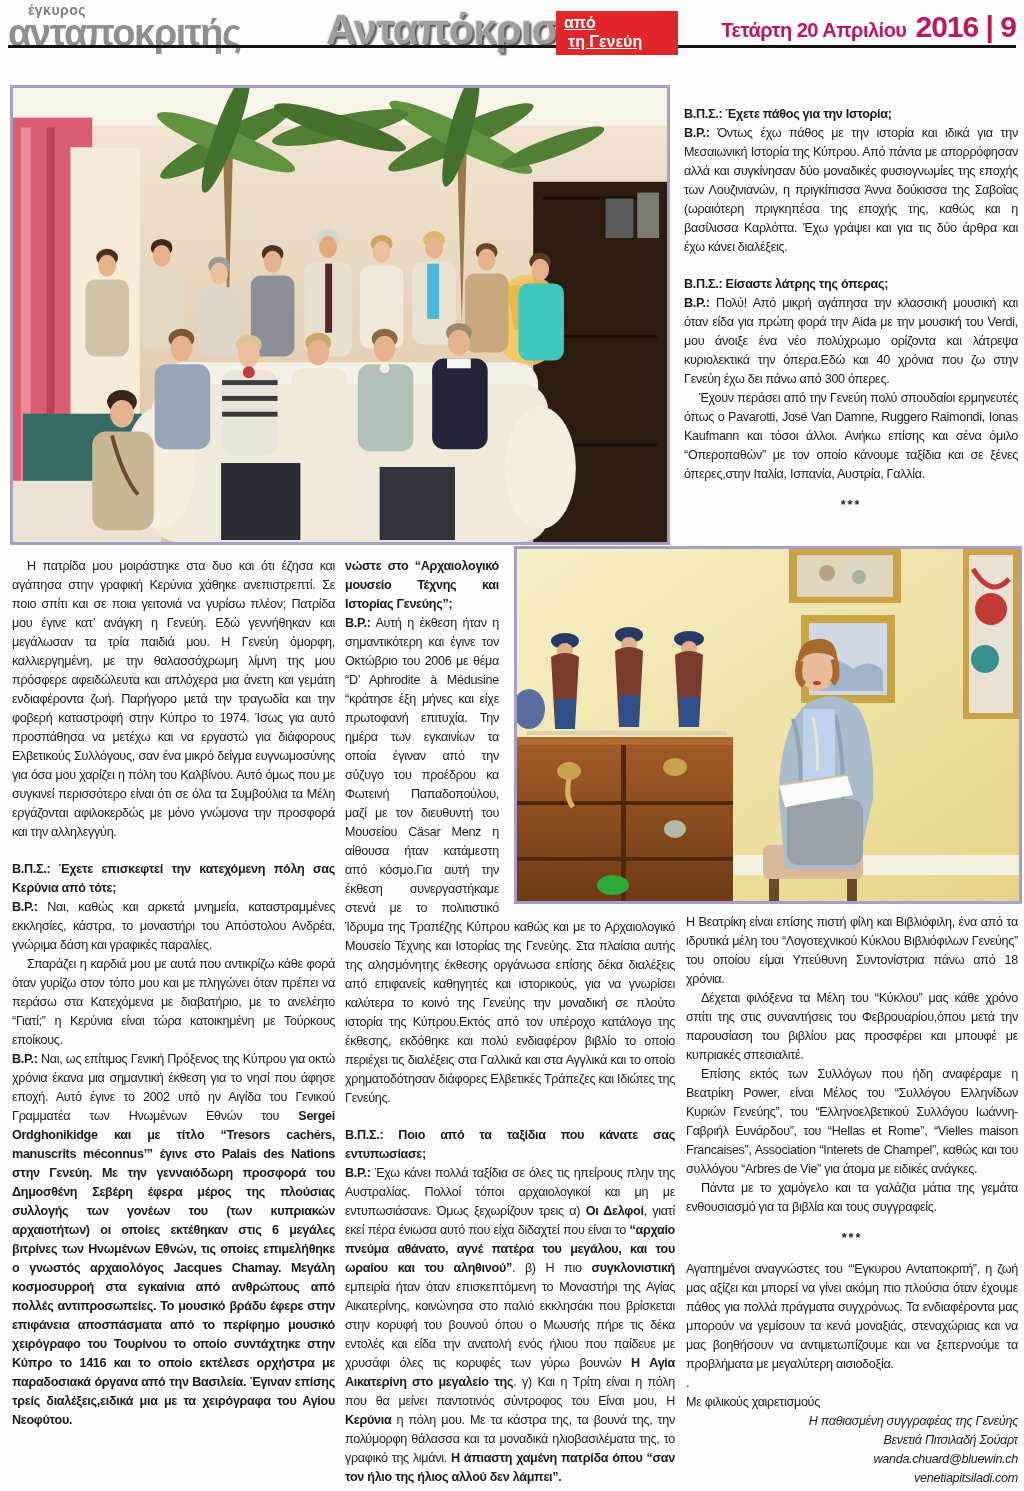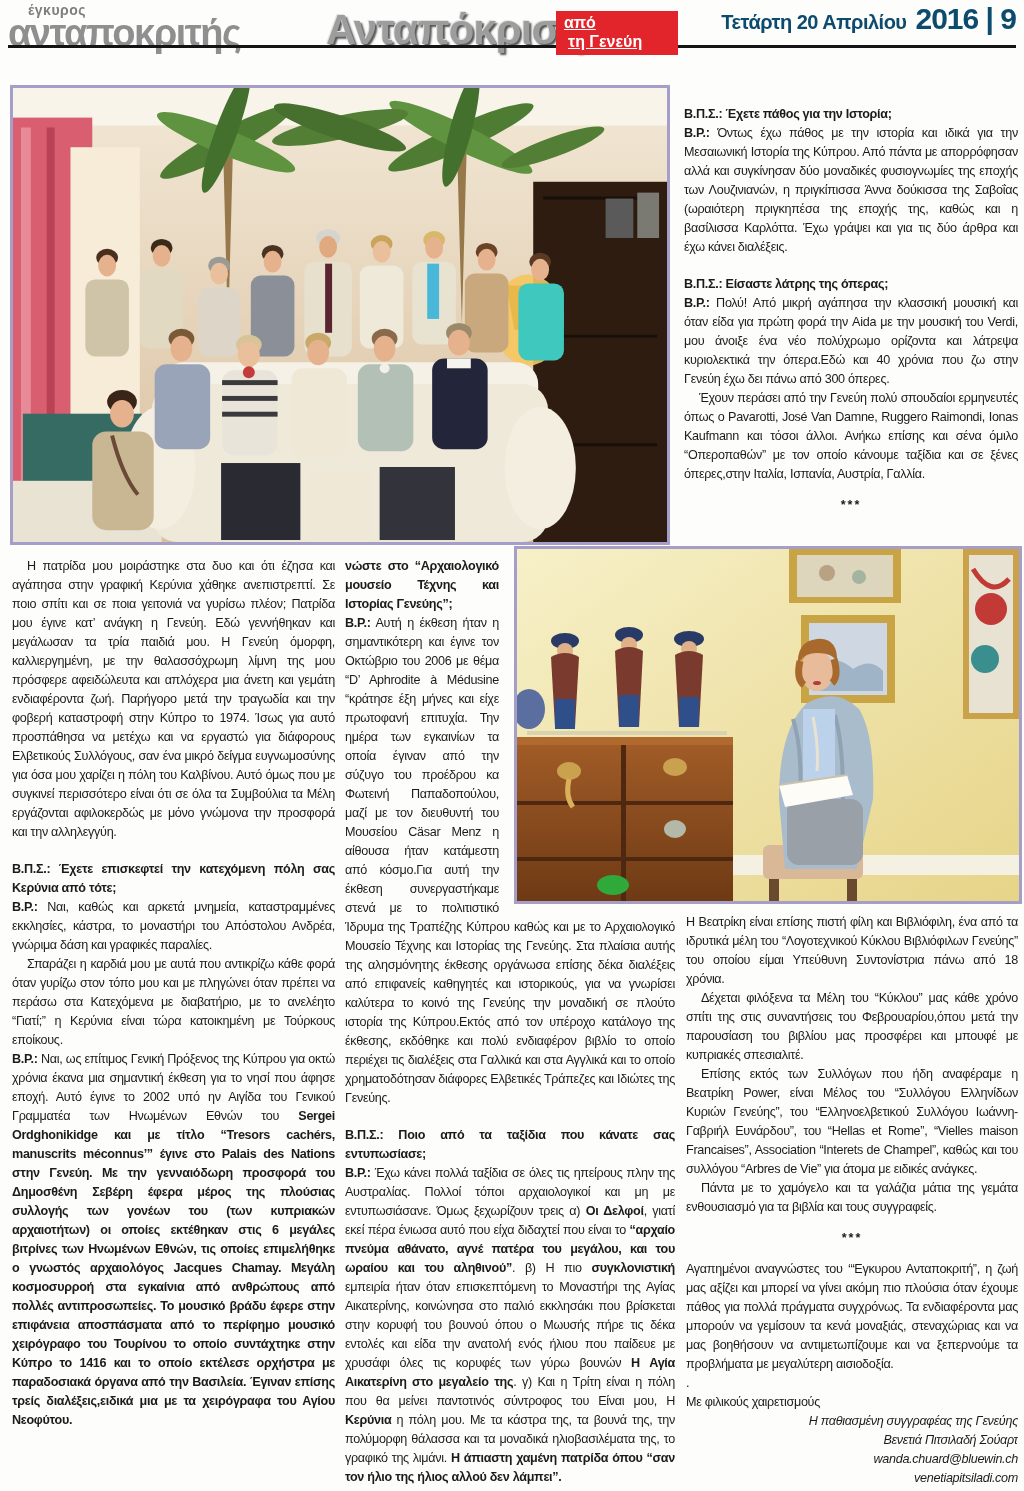--- a/index.html
+++ b/index.html
@@ -17,21 +17,21 @@
   .logo-left{position:absolute;left:8px;top:2px;width:320px;}
   .logo-small{display:block;margin-left:20px;font-size:14px;font-weight:bold;color:#7e7e7e;letter-spacing:0.5px;}
   .logo-main{display:block;font-size:38px;font-weight:bold;color:var(--logo-gray);letter-spacing:-1.5px;line-height:0.82;}
   .masthead{position:absolute;left:326px;top:6px;font-size:42px;font-weight:bold;color:#9d9d9d;letter-spacing:-1px;
             text-shadow:-1px -1px 0 #e3e3e3,2px 2px 2px #555;}
   .badge{position:absolute;left:556px;top:11px;width:122px;height:44px;background:var(--badge-red);z-index:3;
          color:#fff;font-weight:bold;font-size:16px;line-height:1.2;padding-top:2px;box-sizing:border-box;}
   .badge span{display:block;text-decoration:underline;}
   .badge .b1{margin-left:8px;}
   .badge .b2{margin-left:12px;}
-  .dateblock{position:absolute;right:8px;top:2px;display:flex;align-items:baseline;gap:9px;color:#0c4a6e;}
+  .dateblock{position:absolute;right:8px;top:10px;display:flex;align-items:baseline;gap:9px;color:#be185d;}
   .date-txt{font-size:20px;font-weight:bold;letter-spacing:-0.5px;}
   .issue-txt{font-size:30px;font-weight:bold;letter-spacing:-1px;}
 
   
   .photo{position:absolute;border:3px solid var(--photo-border);background:#e9e0cd;}
   .photo-group{left:10px;top:85px;width:654px;height:454px;}
   .photo-portrait{left:514px;top:546px;width:502px;height:352px;z-index:2;}
   .photo svg{display:block;width:100%;height:100%;}
 
   

